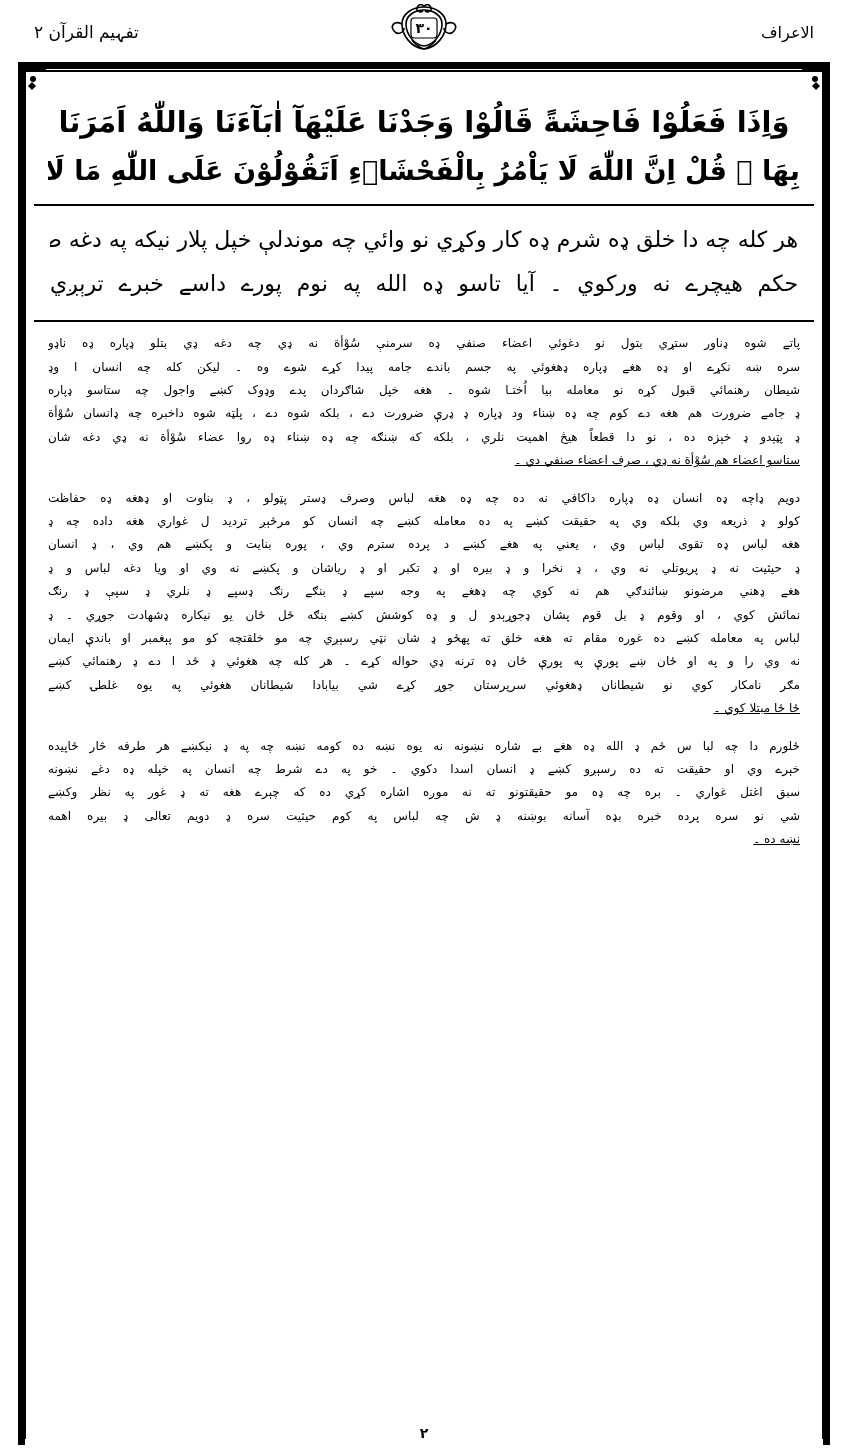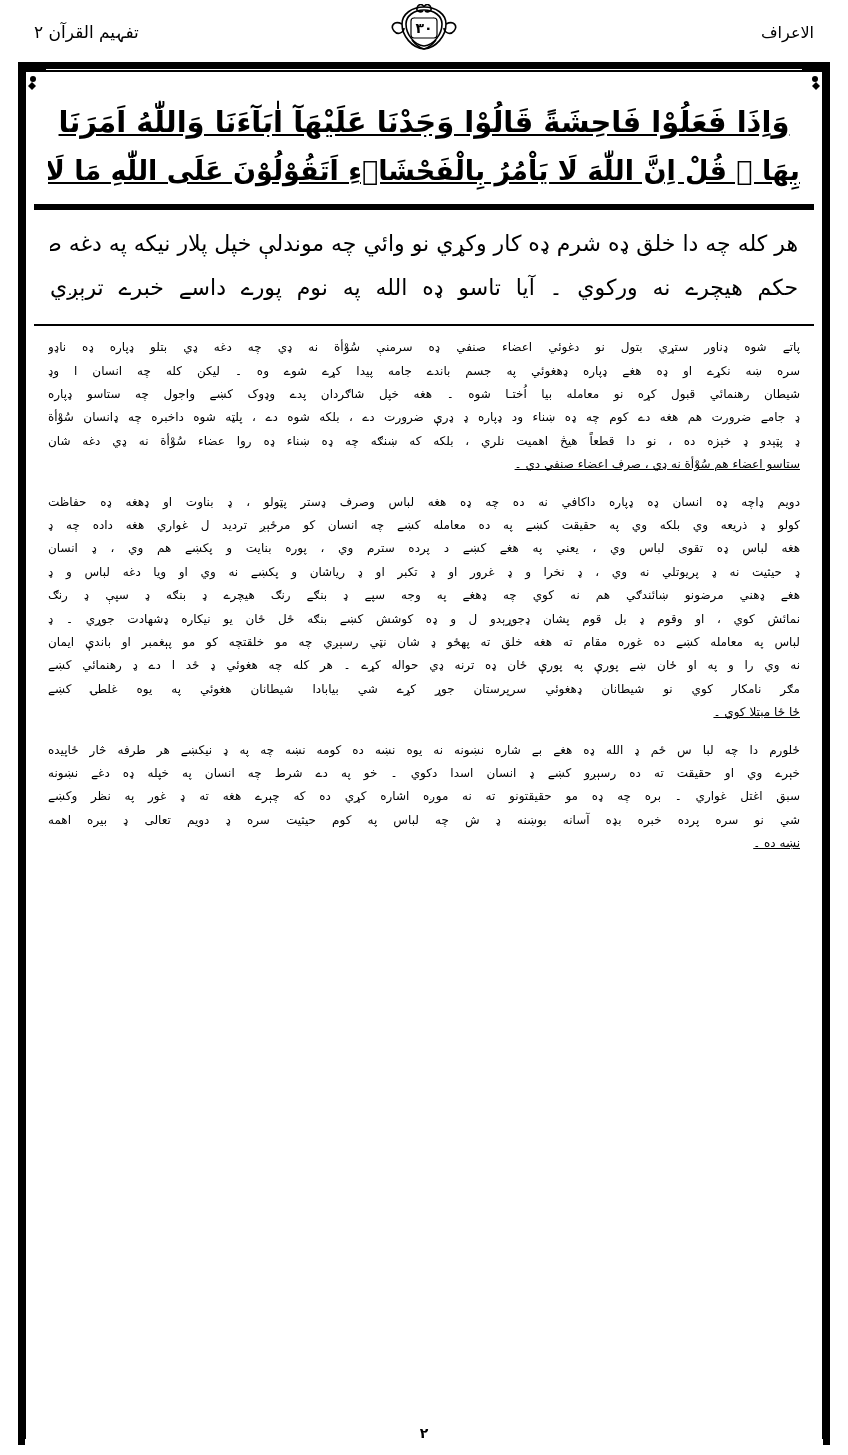--- a/index.html
+++ b/index.html
@@ -113,24 +113,23 @@
     top: 86px;
     right: 34px;
     bottom: 20px;
     direction: rtl;
     box-sizing: border-box;
   }
 
   
   .ayah-block {
     padding: 12px 14px 10px 14px;
-    border-bottom: 6px solid #000000;
+    border-bottom: 2px solid #000000;
     text-align: center;
     direction: rtl;
-    text-decoration: underline;
   }
   .ayah-line {
     font-family: "DejaVu Sans", sans-serif;
     font-size: 29px;
     line-height: 1.72;
     letter-spacing: 1px;
     white-space: nowrap;
     overflow: hidden;
     text-align: center;
     font-weight: 600;
@@ -264,22 +263,22 @@
         <div class="para-line">شيطان رهنمائي قبول کړه نو معامله بيا اُختـا شوه ۔ هغه خپل شاګردان پدے وډوک کښے واجول چه ستاسو ډپاره</div>
         <div class="para-line">ډ جامے ضرورت هم هغه دے کوم چه ډه ښناء ود ډپاره ډ ډرې ضرورت دے ، بلکه شوه دے ، پلټه شوه داخبره چه ډانسان سُوْأة</div>
         <div class="para-line">ډ پټېدو ډ خېزه ده ، نو دا قطعاً هيڅ اهميت نلري ، بلکه که ښنګه چه ډه ښناء ډه روا عضاء سُوْأة نه ډي دغه شان</div>
         <div class="para-line ragged">ستاسو اعضاء هم سُوْأة نه ډي ، صرف اعضاء صنفي دي ۔</div>
       </div>
 
       <div class="para">
         <div class="para-line">دويم ډاچه ډه انسان ډه ډپاره داکافي نه ده چه ډه هغه لباس وصرف ډستر پټولو ، ډ بناوت او ډهغه ډه حفاظت</div>
         <div class="para-line">کولو ډ ذريعه وي بلکه وي په حقيقت کښے په ده معامله کښے چه انسان کو مرځېږ ترديد ل غواري هغه داده چه ډ</div>
         <div class="para-line">هغه لباس ډه تقوى لباس وي ، يعني په هغے کښے د پرده سترم وي ، پوره بنايت و پکښے هم وي ، ډ انسان</div>
-        <div class="para-line">ډ حيثيت نه ډ پريوتلي نه وي ، ډ نخرا و ډ غرور او ډ تکبر او ډ رياشان و پکښے نه وي او ويا دغه لباس و ډ</div>
-        <div class="para-line">هغے ډهني مرضونو ښائندګي هم نه کوي چه ډهغے په وجه سپے ډ بنګے رنګ هيچرے ډ بنګه ډ سپې ډ رنګ</div>
+        <div class="para-line">ډ حيثيت نه ډ پريوتلي نه وي ، ډ نخرا و ډ بيره او ډ تکبر او ډ رياشان و پکښے نه وي او ويا دغه لباس و ډ</div>
+        <div class="para-line">هغے ډهني مرضونو ښائندګي هم نه کوي چه ډهغے په وجه سپے ډ بنګے رنګ ډسپے ډ نلري ډ سپې ډ رنګ</div>
         <div class="para-line">نمائش کوي ، او وقوم ډ بل قوم پشان ډجوړېدو ل و ډه کوشش کښے بنګه ځل ځان يو نيکاره ډشهادت جوړي ۔ ډ</div>
         <div class="para-line">لباس په معامله کښے ده غوره مقام ته هغه خلق ته پهځو ډ شان نټي رسېږي چه مو خلقتچه کو مو پېغمبر او باندې ايمان</div>
         <div class="para-line">نه وي را و په او ځان ښے پورې په پورې ځان ډه ترنه ډي حواله کړے ۔ هر کله چه هغوئي ډ ځد ا دے ډ رهنمائي کښے</div>
         <div class="para-line">مګر نامکار کوي نو شيطانان ډهغوئي سرپرستان جوړ کړے شي بيابادا شيطانان هغوئي په يوه غلطۍ کښے</div>
         <div class="para-line ragged">ځا ځا مبتلا کوي ۔</div>
       </div>
 
       <div class="para">
         <div class="para-line">ځلورم دا چه لبا س ځم ډ الله ډه هغے بے شاره نښونه نه يوه نښه ده کومه نښه چه په ډ نيکښے هر طرفه څار ځاپيده</div>
         <div class="para-line">خېرے وي او حقيقت ته ده رسېږو کښے ډ انسان اسدا دکوي ۔ خو په دے شرط چه انسان په خپله ډه دغے نښونه</div>

